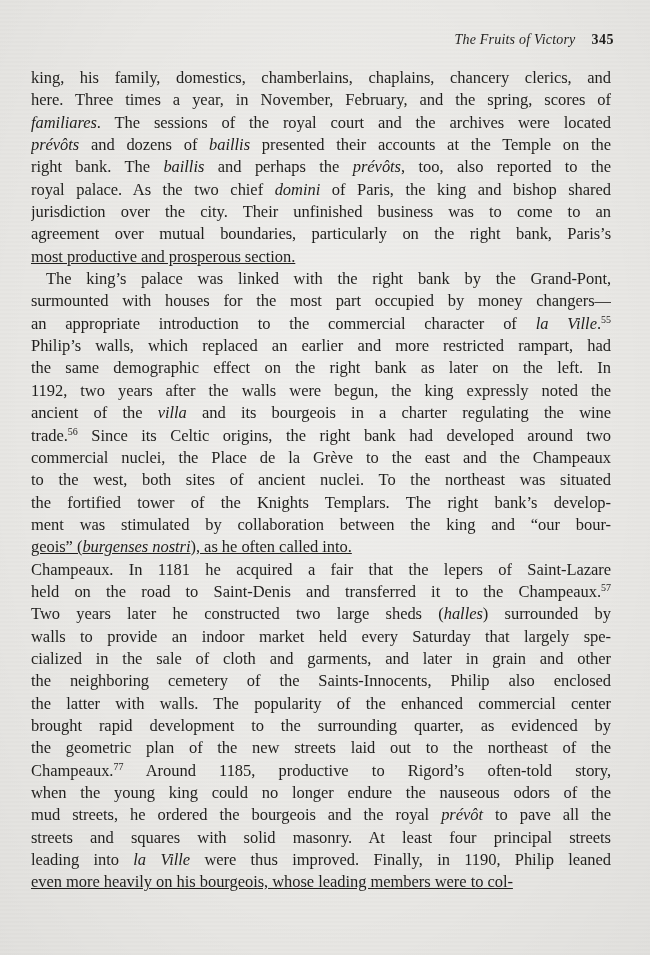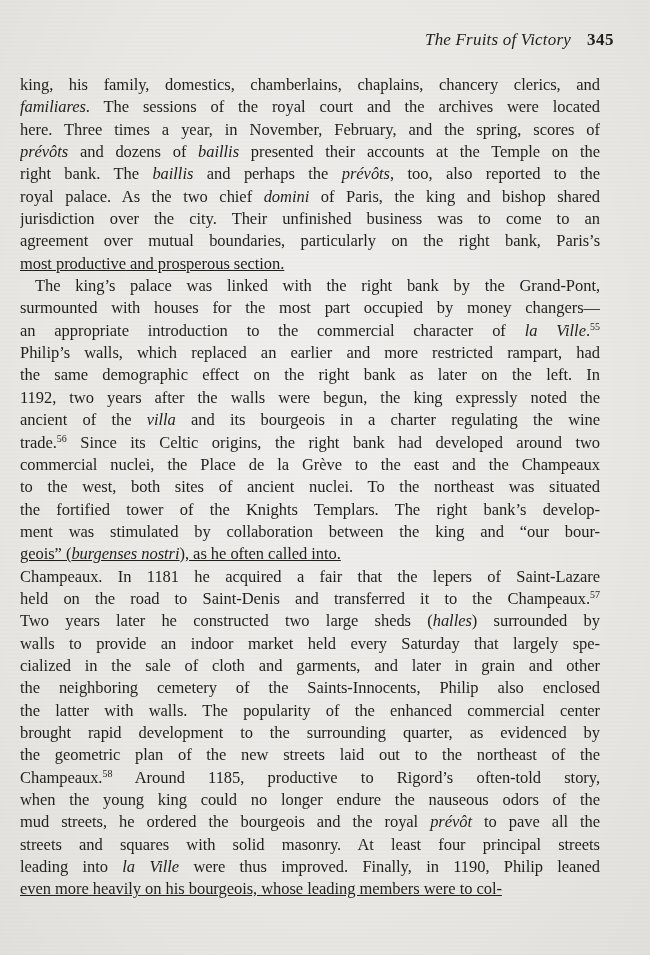--- a/index.html
+++ b/index.html
@@ -11,27 +11,27 @@
     font-family:"Liberation Serif","DejaVu Serif",serif;
   }
   .page{
     position:absolute;inset:0;
     background:
       radial-gradient(ellipse at 50% 42%, rgba(255,255,255,0.30) 0%, rgba(255,255,255,0.0) 60%, rgba(0,0,0,0.035) 100%),
       repeating-linear-gradient(0deg, rgba(0,0,0,0.012) 0 2px, rgba(255,255,255,0.012) 2px 4px);
   }
   .header{
     position:absolute;top:30px;left:40px;right:36px;
-    text-align:right;font-size:17px;line-height:20px;white-space:nowrap;
+    text-align:right;font-size:14px;line-height:20px;white-space:nowrap;
   }
   .running-title{font-style:italic;letter-spacing:0.2px;}
   .page-number{margin-left:16px;font-weight:600;letter-spacing:0.5px;}
   .body-text{
-    position:absolute;top:67px;left:20px;width:580px;
-    font-size:16.5px;line-height:22.35px;letter-spacing:-0.05px;margin-top:7px;
+    position:absolute;top:67px;left:31px;width:580px;
+    font-size:16.5px;line-height:22.35px;letter-spacing:-0.05px;
   }
   .paragraph{margin:0;}
   .line{
     text-align:justify;
     text-align-last:justify;
     height:22.35px;overflow:hidden;white-space:normal;
   }
   .line.last{text-align-last:left;text-decoration:underline;}
   .line.indent{padding-left:15px;}
   .it{font-style:italic;}
@@ -43,22 +43,22 @@
 </head>
 <body>
 
 <div class="page">
   <div class="header">
     <span class="running-title">The Fruits of Victory</span><span class="page-number">345</span>
   </div>
   <div class="body-text">
       <div class="paragraph">
         <div class="line"><span>king, his family, domestics, chamberlains, chaplains, chancery clerics, and</span></div>
+        <div class="line"><span>here. Three times a year, in November, February, and the spring, scores of</span></div>
         <div class="line"><span class="it">familiares</span><span>. The sessions of the royal court and the archives were located</span></div>
-        <div class="line"><span>here. Three times a year, in November, February, and the spring, scores of</span></div>
         <div class="line"><span class="it">prévôts</span><span> and dozens of </span><span class="it">baillis</span><span> presented their accounts at the Temple on the</span></div>
         <div class="line"><span>right bank. The </span><span class="it">baillis</span><span> and perhaps the </span><span class="it">prévôts</span><span>, too, also reported to the</span></div>
         <div class="line"><span>royal palace. As the two chief </span><span class="it">domini</span><span> of Paris, the king and bishop shared</span></div>
         <div class="line"><span>jurisdiction over the city. Their unfinished business was to come to an</span></div>
         <div class="line"><span>agreement over mutual boundaries, particularly on the right bank, Paris’s</span></div>
         <div class="line last"><span>most productive and prosperous section.</span></div>
       </div>
       <div class="paragraph">
         <div class="line indent"><span>The king’s palace was linked with the right bank by the Grand-Pont,</span></div>
         <div class="line"><span>surmounted with houses for the most part occupied by money changers—</span></div>
@@ -77,21 +77,21 @@
       <div class="paragraph">
         <div class="line"><span>Champeaux. In 1181 he acquired a fair that the lepers of Saint-Lazare</span></div>
         <div class="line"><span>held on the road to Saint-Denis and transferred it to the Champeaux.</span><sup>57</sup></div>
         <div class="line"><span>Two years later he constructed two large sheds (</span><span class="it">halles</span><span>) surrounded by</span></div>
         <div class="line"><span>walls to provide an indoor market held every Saturday that largely spe-</span></div>
         <div class="line"><span>cialized in the sale of cloth and garments, and later in grain and other</span></div>
         <div class="line"><span>the neighboring cemetery of the Saints-Innocents, Philip also enclosed</span></div>
         <div class="line"><span>the latter with walls. The popularity of the enhanced commercial center</span></div>
         <div class="line"><span>brought rapid development to the surrounding quarter, as evidenced by</span></div>
         <div class="line"><span>the geometric plan of the new streets laid out to the northeast of the</span></div>
-        <div class="line"><span>Champeaux.</span><sup>58</sup><span> Around 1185, productive to Rigord’s often-told story,</span></div>
+        <div class="line"><span>Champeaux.</span><sup>77</sup><span> Around 1185, productive to Rigord’s often-told story,</span></div>
         <div class="line"><span>when the young king could no longer endure the nauseous odors of the</span></div>
         <div class="line"><span>mud streets, he ordered the bourgeois and the royal </span><span class="it">prévôt</span><span> to pave all the</span></div>
         <div class="line"><span>streets and squares with solid masonry. At least four principal streets</span></div>
         <div class="line"><span>leading into </span><span class="it">la Ville</span><span> were thus improved. Finally, in 1190, Philip leaned</span></div>
         <div class="line last"><span>even more heavily on his bourgeois, whose leading members were to col-</span></div>
       </div>
     </div>
 </div>
 
 </body></html>

